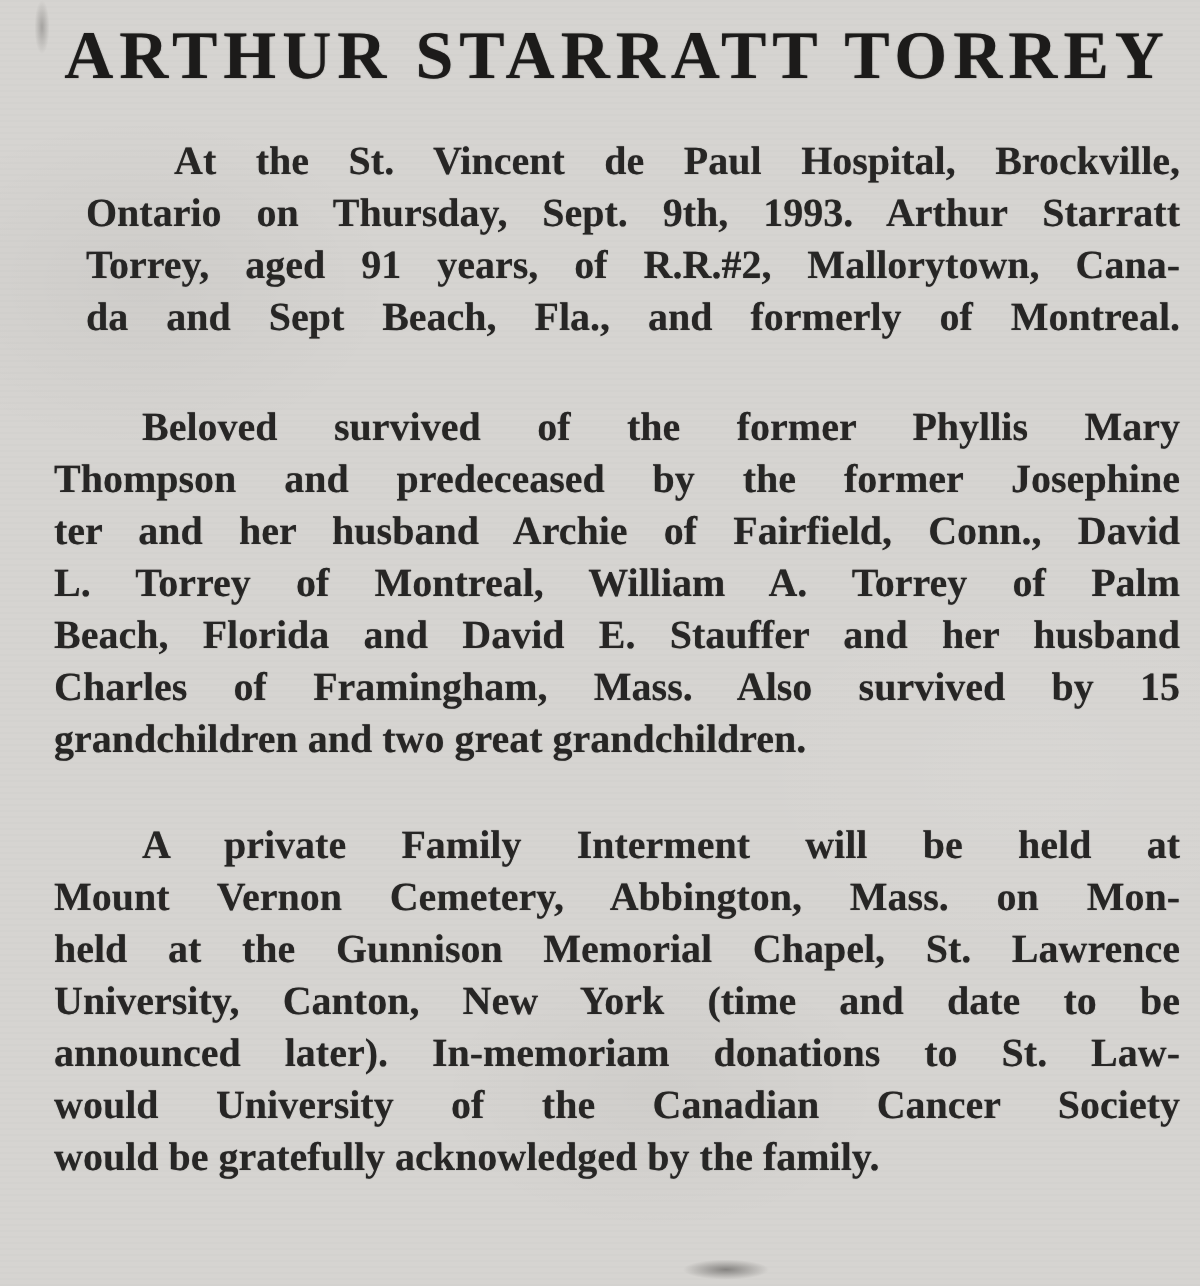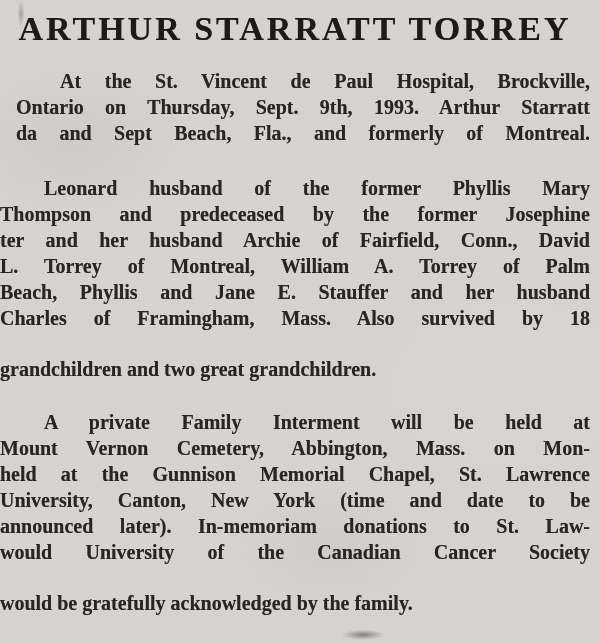--- a/index.html
+++ b/index.html
@@ -11,21 +11,21 @@
     height: 643px;
     overflow: hidden;
     box-sizing: border-box;
     background-color: #d6d4d1;
     background-image:
       radial-gradient(ellipse 180px 120px at 12% 22%, rgba(0,0,0,0.035), transparent 70%),
       radial-gradient(ellipse 220px 150px at 85% 60%, rgba(255,255,255,0.05), transparent 70%),
       radial-gradient(ellipse 160px 100px at 55% 85%, rgba(0,0,0,0.03), transparent 70%),
       repeating-linear-gradient(0deg, rgba(0,0,0,0.012) 0 1px, transparent 1px 3px);
     color: #262524;
-    padding: 0 10px 0 0;
+    padding: 0 10px 0 27px;
   }
 
   .title {
     margin: 10px 0 0 0;
     font-size: 34px;
     line-height: 38px;
     font-weight: 700;
     text-align: center;
     letter-spacing: 3px;
     color: #1c1b1a;
@@ -46,21 +46,20 @@
   .para-3 { margin-top: 27px; }
 
   .tline {
     text-align: justify;
     text-align-last: justify;
     white-space: nowrap;
   }
   .tline.lastline {
     text-align: left;
     text-align-last: left;
-    margin-top: 25px;
   }
   .tline.indent { padding-left: 44px; }
 
   .artifact { position: absolute; pointer-events: none; }
   .artifact.streak {
     left: 16px; top: 0;
     width: 10px; height: 34px;
     background: radial-gradient(ellipse 5px 18px at 50% 40%, rgba(40,38,36,0.28), transparent 75%);
   }
   .artifact.smudge {
@@ -74,30 +73,31 @@
 
 <div class="clipping">
 
   <div class="artifact streak"></div>
 
   <h1 class="title">ARTHUR STARRATT TORREY</h1>
 
   <p class="para para-1">
     <span class="tline indent" style="display:block">At the St. Vincent de Paul Hospital, Brockville,</span>
     <span class="tline" style="display:block">Ontario on Thursday, Sept. 9th, 1993. Arthur Starratt</span>
+    <span class="tline" style="display:block">Torrey, aged 91 years, of R.R.#2, Mallorytown, Cana-</span>
     <span class="tline" style="display:block">da and Sept Beach, Fla., and formerly of Montreal.</span>
   </p>
 
   <p class="para para-2">
-    <span class="tline indent" style="display:block">Leonard husband of the former Phyllis Mary</span>
+    <span class="tline indent" style="display:block">Beloved survived of the former Phyllis Mary</span>
     <span class="tline" style="display:block">Thompson and predeceased by the former Josephine</span>
     <span class="tline" style="display:block">ter and her husband Archie of Fairfield, Conn., David</span>
     <span class="tline" style="display:block">L. Torrey of Montreal, William A. Torrey of Palm</span>
-    <span class="tline" style="display:block">Beach, Phyllis and Jane E. Stauffer and her husband</span>
-    <span class="tline" style="display:block">Charles of Framingham, Mass. Also survived by 18</span>
+    <span class="tline" style="display:block">Beach, Florida and David E. Stauffer and her husband</span>
+    <span class="tline" style="display:block">Charles of Framingham, Mass. Also survived by 15</span>
     <span class="tline lastline" style="display:block">grandchildren and two great grandchildren.</span>
   </p>
 
   <p class="para para-3">
     <span class="tline indent" style="display:block">A private Family Interment will be held at</span>
     <span class="tline" style="display:block">Mount Vernon Cemetery, Abbington, Mass. on Mon-</span>
     <span class="tline" style="display:block">held at the Gunnison Memorial Chapel, St. Lawrence</span>
     <span class="tline" style="display:block">University, Canton, New York (time and date to be</span>
     <span class="tline" style="display:block">announced later). In-memoriam donations to St. Law-</span>
     <span class="tline" style="display:block">would University of the Canadian Cancer Society</span>

